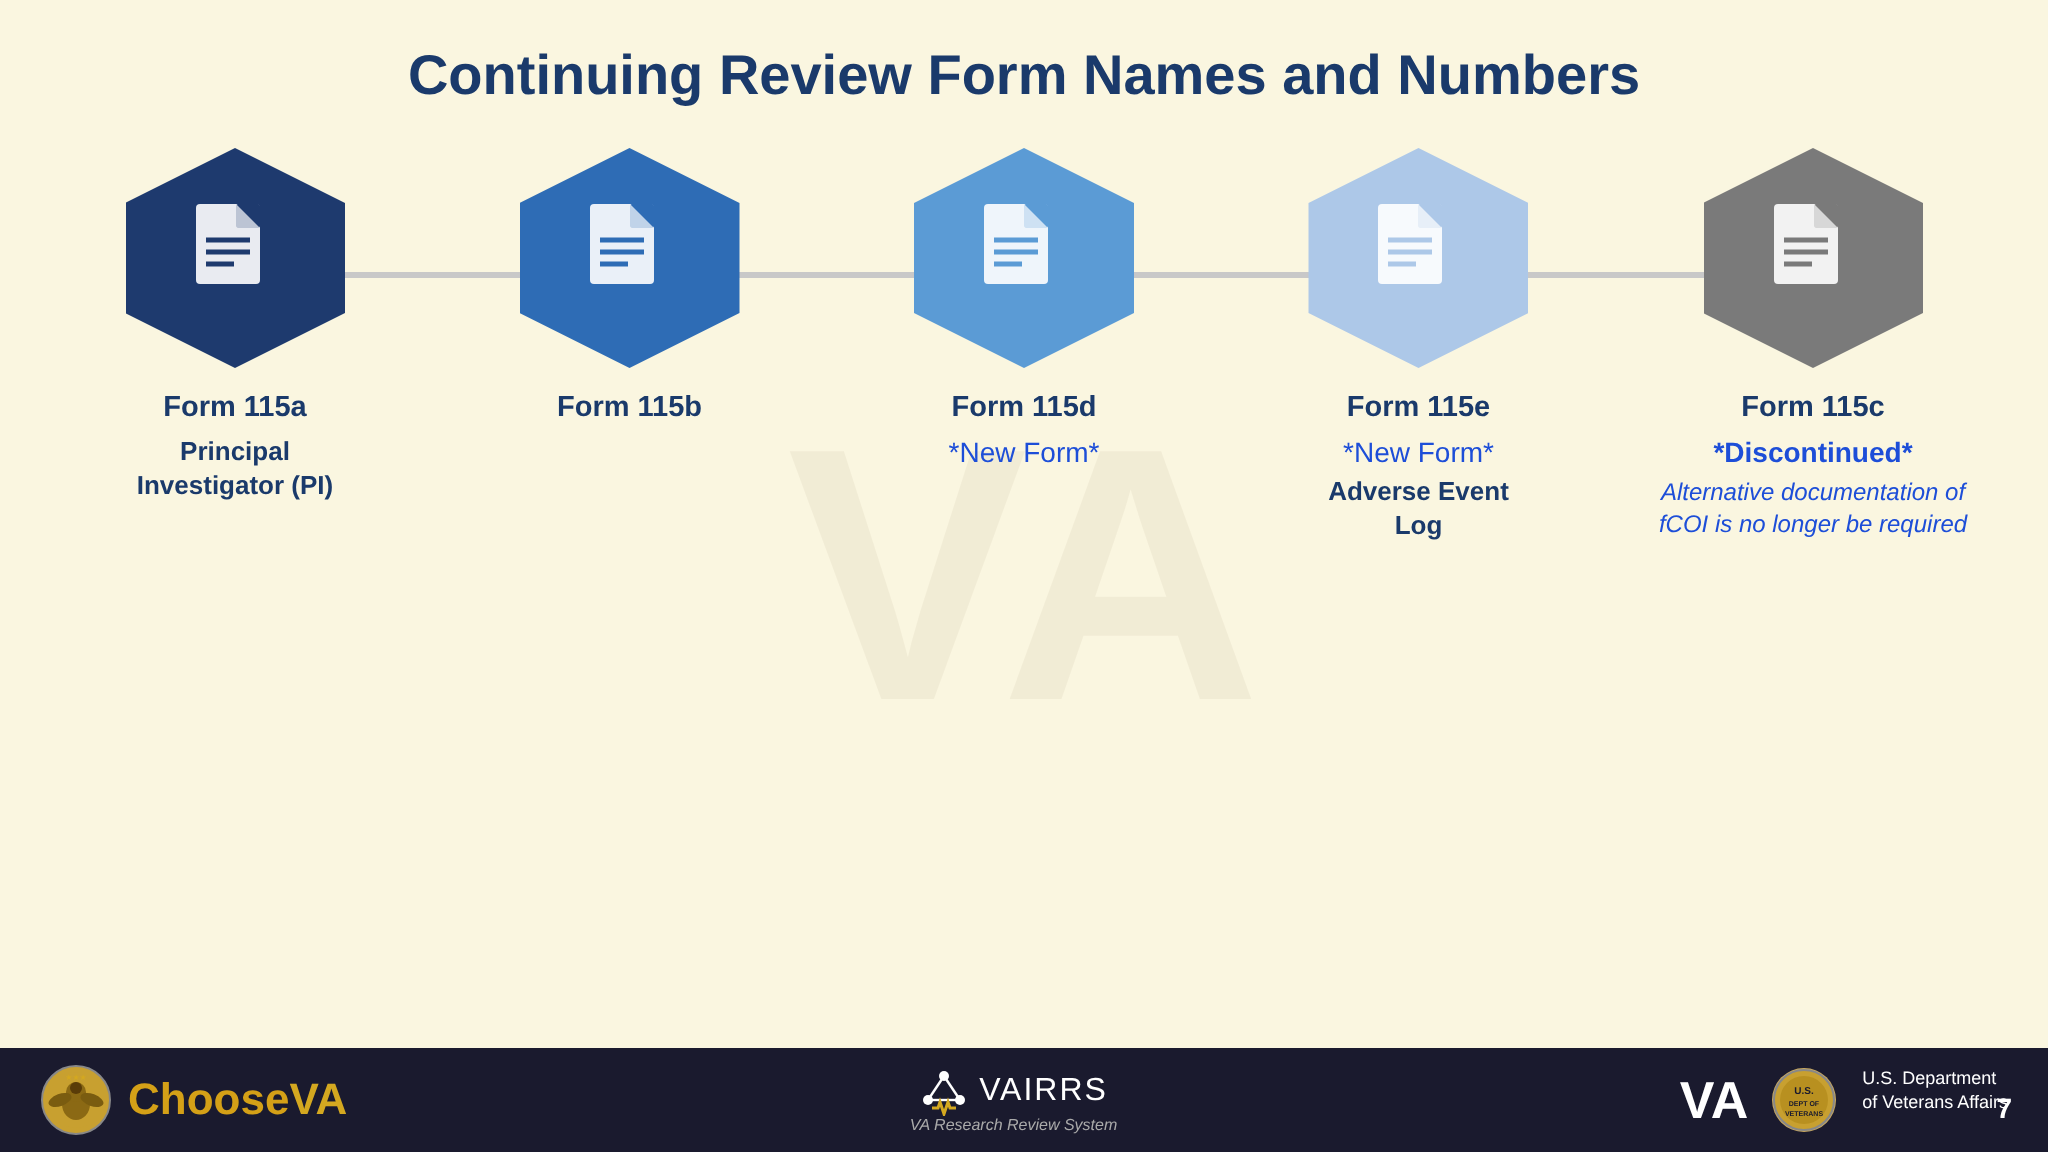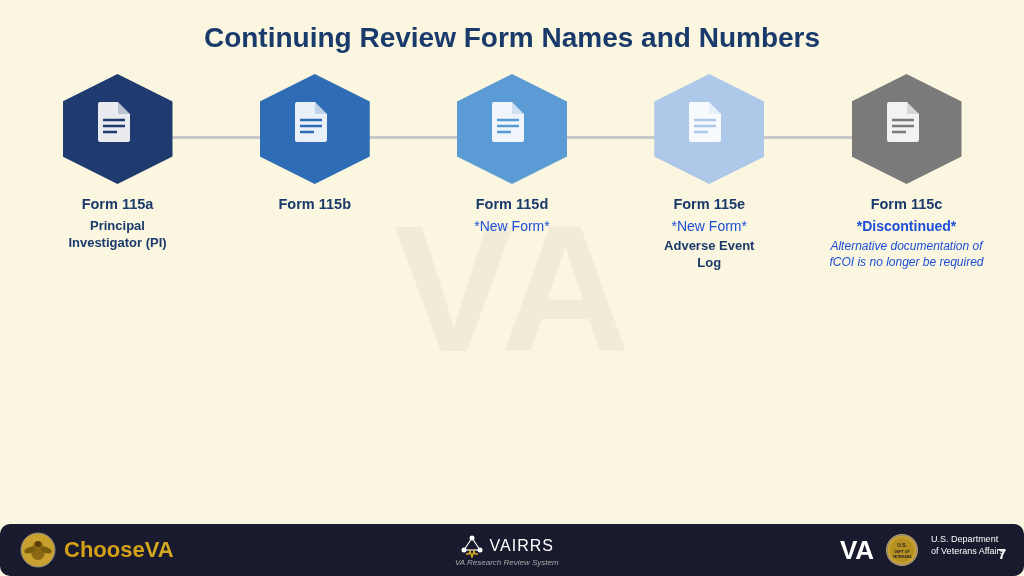--- a/index.html
+++ b/index.html
@@ -156,21 +156,20 @@
     }
 
     
     .footer {
       height: 52px;
       background: #1a1a2e;
       display: flex;
       align-items: center;
       justify-content: space-between;
       padding: 0 20px;
-      border-radius: 10px;
     }
 
     .footer-left {
       display: flex;
       align-items: center;
       gap: 8px;
     }
 
     .footer-logo-eagle {
       width: 36px;

